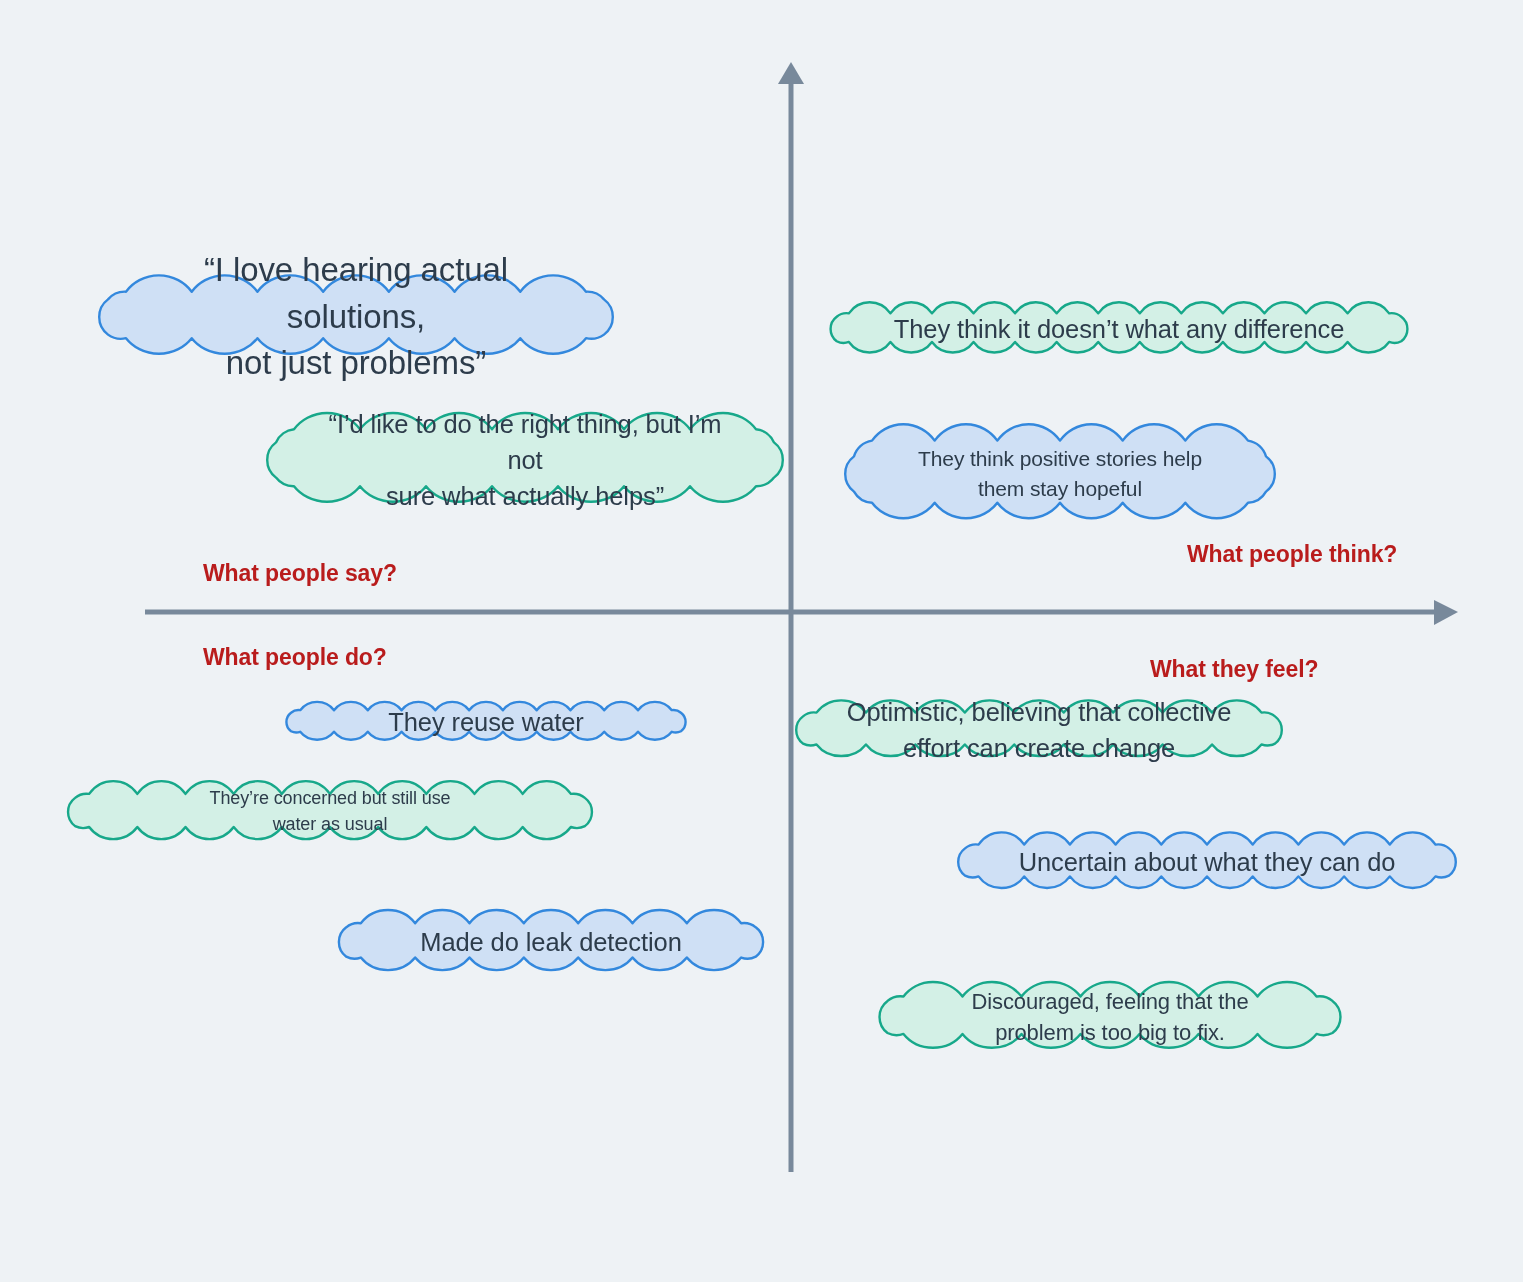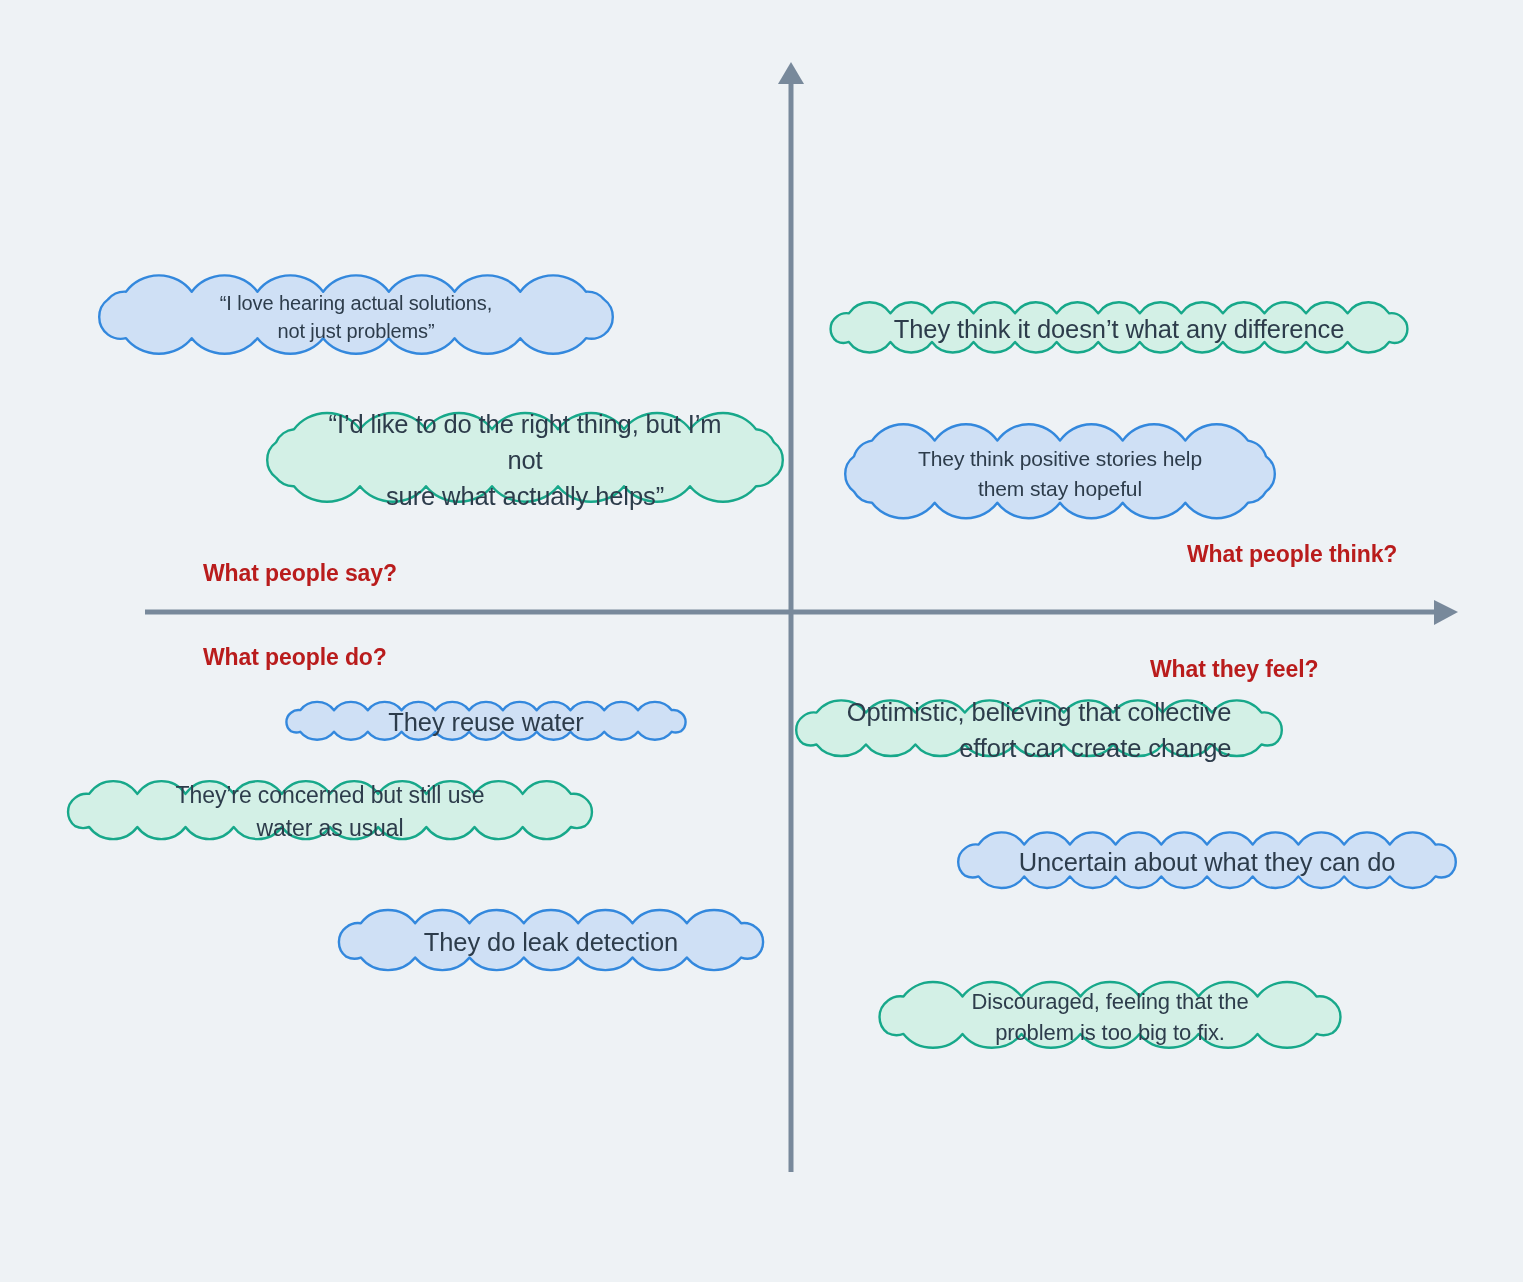--- a/index.html
+++ b/index.html
@@ -113,21 +113,21 @@
   <div class="quad-label" style="left:203px; top:560px;">What people say?</div>
   <div class="quad-label" style="left:1150px; top:541px;margin-left:37px;">What people think?</div>
   <div class="quad-label" style="left:203px; top:644px;">What people do?</div>
   <div class="quad-label" style="left:1150px; top:656px;">What they feel?</div>
 
   <div id="cloud-layer">
       <div class="cloud blue" style="left: 104px; top: 248px; width: 504px; height: 138px;">
         <svg viewBox="0 0 504 138" preserveAspectRatio="none">
           <path class="cloud-shape" d="M 4 51.4 A 22 22 0 0 0 4 86.6 A 22 22 0 0 0 22 90.15999999999998 A 40.74285714285714 38 0 0 0 87.71428571428571 90.15999999999998 A 40.74285714285714 38 0 0 0 153.42857142857142 90.15999999999998 A 40.74285714285714 38 0 0 0 219.1428571428571 90.15999999999998 A 40.74285714285714 38 0 0 0 284.85714285714283 90.15999999999998 A 40.74285714285714 38 0 0 0 350.57142857142856 90.15999999999998 A 40.74285714285714 38 0 0 0 416.2857142857143 90.15999999999998 A 40.74285714285714 38 0 0 0 482 90.15999999999998 A 22 22 0 0 0 500 86.6 A 22 22 0 0 0 500 51.4 A 22 22 0 0 0 482 43.7 A 40.74285714285714 40 0 0 0 416.2857142857143 43.7 A 40.74285714285714 40 0 0 0 350.57142857142856 43.7 A 40.74285714285714 40 0 0 0 284.85714285714283 43.7 A 40.74285714285714 40 0 0 0 219.1428571428571 43.7 A 40.74285714285714 40 0 0 0 153.4285714285714 43.7 A 40.74285714285714 40 0 0 0 87.71428571428568 43.7 A 40.74285714285714 40 0 0 0 21.99999999999997 43.7 A 22 22 0 0 0 4 51.4 Z" stroke-linejoin="round"></path>
         </svg>
-        <div class="cloud-text" style="font-size: 20px;">“I love hearing actual solutions,
+        <div class="cloud-text" style="font-size: 33px;">“I love hearing actual solutions,
 not just problems”</div>
       </div>
       <div class="cloud green" style="left: 272px; top: 385px; width: 506px; height: 150px;">
         <svg viewBox="0 0 506 150" preserveAspectRatio="none">
           <path class="cloud-shape" d="M 4 57.4 A 22 22 0 0 0 4 92.6 A 22 22 0 0 0 22 101.19999999999999 A 40.92 38 0 0 0 88 101.19999999999999 A 40.92 38 0 0 0 154 101.19999999999999 A 40.92 38 0 0 0 220 101.19999999999999 A 40.92 38 0 0 0 286 101.19999999999999 A 40.92 38 0 0 0 352 101.19999999999999 A 40.92 38 0 0 0 418 101.19999999999999 A 40.92 38 0 0 0 484 101.19999999999999 A 22 22 0 0 0 502 92.6 A 22 22 0 0 0 502 57.4 A 22 22 0 0 0 484 44.300000000000004 A 40.92 40 0 0 0 418 44.300000000000004 A 40.92 40 0 0 0 352 44.300000000000004 A 40.92 40 0 0 0 286 44.300000000000004 A 40.92 40 0 0 0 220 44.300000000000004 A 40.92 40 0 0 0 154 44.300000000000004 A 40.92 40 0 0 0 88 44.300000000000004 A 40.92 40 0 0 0 22 44.300000000000004 A 22 22 0 0 0 4 57.4 Z" stroke-linejoin="round"></path>
         </svg>
         <div class="cloud-text" style="font-size: 25.5px;">“I’d like to do the right thing, but I’m not
 sure what actually helps”</div>
       </div>
       <div class="cloud green" style="left: 834px; top: 284px; width: 570px; height: 90px;">
@@ -146,34 +146,34 @@
       <div class="cloud blue" style="left: 289px; top: 688px; width: 394px; height: 68px;">
         <svg viewBox="0 0 394 68" preserveAspectRatio="none">
           <path class="cloud-shape" d="M 2.04 24.752 A 11.56 11.56 0 0 0 2.04 43.248000000000005 A 11.56 11.56 0 0 0 11.22 43.792 A 20.94247272727273 19.38 0 0 0 44.99818181818182 43.792 A 20.94247272727273 19.38 0 0 0 78.77636363636364 43.792 A 20.94247272727273 19.38 0 0 0 112.55454545454546 43.792 A 20.94247272727273 19.38 0 0 0 146.33272727272728 43.792 A 20.94247272727273 19.38 0 0 0 180.1109090909091 43.792 A 20.94247272727273 19.38 0 0 0 213.88909090909092 43.792 A 20.94247272727273 19.38 0 0 0 247.66727272727275 43.792 A 20.94247272727273 19.38 0 0 0 281.4454545454546 43.792 A 20.94247272727273 19.38 0 0 0 315.2236363636364 43.792 A 20.94247272727273 19.38 0 0 0 349.0018181818182 43.792 A 20.94247272727273 19.38 0 0 0 382.78 43.792 A 11.56 11.56 0 0 0 391.96 43.248000000000005 A 11.56 11.56 0 0 0 391.96 24.752 A 11.56 11.56 0 0 0 382.78 22.168 A 20.94247272727273 20.4 0 0 0 349.0018181818182 22.168 A 20.94247272727273 20.4 0 0 0 315.2236363636364 22.168 A 20.94247272727273 20.4 0 0 0 281.4454545454546 22.168 A 20.94247272727273 20.4 0 0 0 247.66727272727277 22.168 A 20.94247272727273 20.4 0 0 0 213.88909090909095 22.168 A 20.94247272727273 20.4 0 0 0 180.11090909090913 22.168 A 20.94247272727273 20.4 0 0 0 146.3327272727273 22.168 A 20.94247272727273 20.4 0 0 0 112.55454545454549 22.168 A 20.94247272727273 20.4 0 0 0 78.77636363636367 22.168 A 20.94247272727273 20.4 0 0 0 44.99818181818185 22.168 A 20.94247272727273 20.4 0 0 0 11.220000000000027 22.168 A 11.56 11.56 0 0 0 2.04 24.752 Z" stroke-linejoin="round"></path>
         </svg>
         <div class="cloud-text" style="font-size: 25.5px;">They reuse water</div>
       </div>
       <div class="cloud green" style="left: 72px; top: 760px; width: 516px; height: 104px;">
         <svg viewBox="0 0 516 104" preserveAspectRatio="none">
           <path class="cloud-shape" d="M 3.12 37.856 A 17.68 17.68 0 0 0 3.12 66.144 A 17.68 17.68 0 0 0 17.16 66.976 A 29.86416 29.639999999999997 0 0 0 65.328 66.976 A 29.86416 29.639999999999997 0 0 0 113.49600000000001 66.976 A 29.86416 29.639999999999997 0 0 0 161.66400000000002 66.976 A 29.86416 29.639999999999997 0 0 0 209.83200000000002 66.976 A 29.86416 29.639999999999997 0 0 0 258 66.976 A 29.86416 29.639999999999997 0 0 0 306.168 66.976 A 29.86416 29.639999999999997 0 0 0 354.336 66.976 A 29.86416 29.639999999999997 0 0 0 402.504 66.976 A 29.86416 29.639999999999997 0 0 0 450.672 66.976 A 29.86416 29.639999999999997 0 0 0 498.84000000000003 66.976 A 17.68 17.68 0 0 0 512.88 66.144 A 17.68 17.68 0 0 0 512.88 37.856 A 17.68 17.68 0 0 0 498.84 33.904 A 29.86416 31.2 0 0 0 450.67199999999997 33.904 A 29.86416 31.2 0 0 0 402.50399999999996 33.904 A 29.86416 31.2 0 0 0 354.33599999999996 33.904 A 29.86416 31.2 0 0 0 306.16799999999995 33.904 A 29.86416 31.2 0 0 0 257.99999999999994 33.904 A 29.86416 31.2 0 0 0 209.83199999999994 33.904 A 29.86416 31.2 0 0 0 161.66399999999993 33.904 A 29.86416 31.2 0 0 0 113.49599999999992 33.904 A 29.86416 31.2 0 0 0 65.32799999999992 33.904 A 29.86416 31.2 0 0 0 17.15999999999992 33.904 A 17.68 17.68 0 0 0 3.12 37.856 Z" stroke-linejoin="round"></path>
         </svg>
-        <div class="cloud-text" style="font-size: 23px;">They’re concerned but still use
+        <div class="cloud-text" style="font-size: 18px;">They’re concerned but still use
 water as usual</div>
       </div>
       <div class="cloud blue" style="left: 343px; top: 888px; width: 416px; height: 108px;">
         <svg viewBox="0 0 416 108" preserveAspectRatio="none">
           <path class="cloud-shape" d="M 3.24 39.312 A 18.360000000000003 18.360000000000003 0 0 0 3.24 68.688 A 18.360000000000003 18.360000000000003 0 0 0 17.82 69.552 A 33.68902857142857 30.779999999999998 0 0 0 72.15714285714286 69.552 A 33.68902857142857 30.779999999999998 0 0 0 126.49428571428572 69.552 A 33.68902857142857 30.779999999999998 0 0 0 180.83142857142857 69.552 A 33.68902857142857 30.779999999999998 0 0 0 235.16857142857143 69.552 A 33.68902857142857 30.779999999999998 0 0 0 289.5057142857143 69.552 A 33.68902857142857 30.779999999999998 0 0 0 343.84285714285716 69.552 A 33.68902857142857 30.779999999999998 0 0 0 398.18 69.552 A 18.360000000000003 18.360000000000003 0 0 0 412.76 68.688 A 18.360000000000003 18.360000000000003 0 0 0 412.76 39.312 A 18.360000000000003 18.360000000000003 0 0 0 398.18 35.208 A 33.68902857142857 32.4 0 0 0 343.84285714285716 35.208 A 33.68902857142857 32.4 0 0 0 289.5057142857143 35.208 A 33.68902857142857 32.4 0 0 0 235.16857142857145 35.208 A 33.68902857142857 32.4 0 0 0 180.8314285714286 35.208 A 33.68902857142857 32.4 0 0 0 126.49428571428575 35.208 A 33.68902857142857 32.4 0 0 0 72.1571428571429 35.208 A 33.68902857142857 32.4 0 0 0 17.820000000000043 35.208 A 18.360000000000003 18.360000000000003 0 0 0 3.24 39.312 Z" stroke-linejoin="round"></path>
         </svg>
-        <div class="cloud-text" style="font-size: 25.5px;">They do leak detection</div>
+        <div class="cloud-text" style="font-size: 25.5px;">Made do leak detection</div>
       </div>
       <div class="cloud green" style="left: 800px; top: 680px; width: 478px; height: 100px;">
         <svg viewBox="0 0 478 100" preserveAspectRatio="none">
           <path class="cloud-shape" d="M 3 36.4 A 17 17 0 0 0 3 63.6 A 17 17 0 0 0 16.5 64.4 A 30.655555555555555 28.5 0 0 0 65.94444444444444 64.4 A 30.655555555555555 28.5 0 0 0 115.38888888888889 64.4 A 30.655555555555555 28.5 0 0 0 164.83333333333331 64.4 A 30.655555555555555 28.5 0 0 0 214.27777777777777 64.4 A 30.655555555555555 28.5 0 0 0 263.72222222222223 64.4 A 30.655555555555555 28.5 0 0 0 313.1666666666667 64.4 A 30.655555555555555 28.5 0 0 0 362.61111111111114 64.4 A 30.655555555555555 28.5 0 0 0 412.0555555555556 64.4 A 30.655555555555555 28.5 0 0 0 461.50000000000006 64.4 A 17 17 0 0 0 475 63.6 A 17 17 0 0 0 475 36.4 A 17 17 0 0 0 461.5 32.6 A 30.655555555555555 30 0 0 0 412.05555555555554 32.6 A 30.655555555555555 30 0 0 0 362.6111111111111 32.6 A 30.655555555555555 30 0 0 0 313.16666666666663 32.6 A 30.655555555555555 30 0 0 0 263.7222222222222 32.6 A 30.655555555555555 30 0 0 0 214.27777777777771 32.6 A 30.655555555555555 30 0 0 0 164.83333333333326 32.6 A 30.655555555555555 30 0 0 0 115.38888888888881 32.6 A 30.655555555555555 30 0 0 0 65.94444444444437 32.6 A 30.655555555555555 30 0 0 0 16.49999999999993 32.6 A 17 17 0 0 0 3 36.4 Z" stroke-linejoin="round"></path>
         </svg>
-        <div class="cloud-text" style="font-size: 25.5px; text-align: right;">Optimistic, believing that collective
+        <div class="cloud-text" style="font-size: 25.5px;">Optimistic, believing that collective
 effort can create change</div>
       </div>
       <div class="cloud blue" style="left: 962px; top: 812px; width: 490px; height: 100px;">
         <svg viewBox="0 0 490 100" preserveAspectRatio="none">
           <path class="cloud-shape" d="M 3 36.4 A 17 17 0 0 0 3 63.6 A 17 17 0 0 0 16.5 64.4 A 28.334000000000003 28.5 0 0 0 62.2 64.4 A 28.334000000000003 28.5 0 0 0 107.9 64.4 A 28.334000000000003 28.5 0 0 0 153.60000000000002 64.4 A 28.334000000000003 28.5 0 0 0 199.3 64.4 A 28.334000000000003 28.5 0 0 0 245 64.4 A 28.334000000000003 28.5 0 0 0 290.7 64.4 A 28.334000000000003 28.5 0 0 0 336.4 64.4 A 28.334000000000003 28.5 0 0 0 382.09999999999997 64.4 A 28.334000000000003 28.5 0 0 0 427.79999999999995 64.4 A 28.334000000000003 28.5 0 0 0 473.49999999999994 64.4 A 17 17 0 0 0 487 63.6 A 17 17 0 0 0 487 36.4 A 17 17 0 0 0 473.5 32.6 A 28.334000000000003 30 0 0 0 427.8 32.6 A 28.334000000000003 30 0 0 0 382.1 32.6 A 28.334000000000003 30 0 0 0 336.40000000000003 32.6 A 28.334000000000003 30 0 0 0 290.70000000000005 32.6 A 28.334000000000003 30 0 0 0 245.00000000000006 32.6 A 28.334000000000003 30 0 0 0 199.30000000000007 32.6 A 28.334000000000003 30 0 0 0 153.60000000000008 32.6 A 28.334000000000003 30 0 0 0 107.90000000000008 32.6 A 28.334000000000003 30 0 0 0 62.200000000000074 32.6 A 28.334000000000003 30 0 0 0 16.50000000000007 32.6 A 17 17 0 0 0 3 36.4 Z" stroke-linejoin="round"></path>
         </svg>
         <div class="cloud-text" style="font-size: 25.5px;">Uncertain about what they can do</div>
       </div>
       <div class="cloud green" style="left: 884px; top: 958px; width: 452px; height: 118px;">
         <svg viewBox="0 0 452 118" preserveAspectRatio="none">

